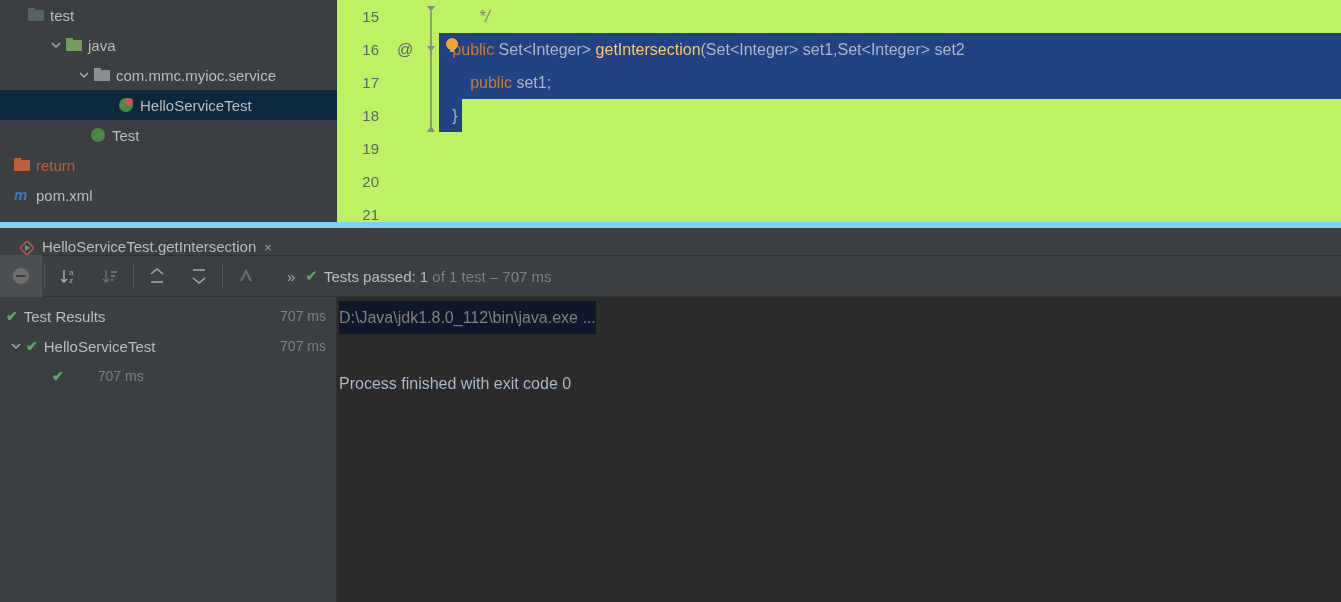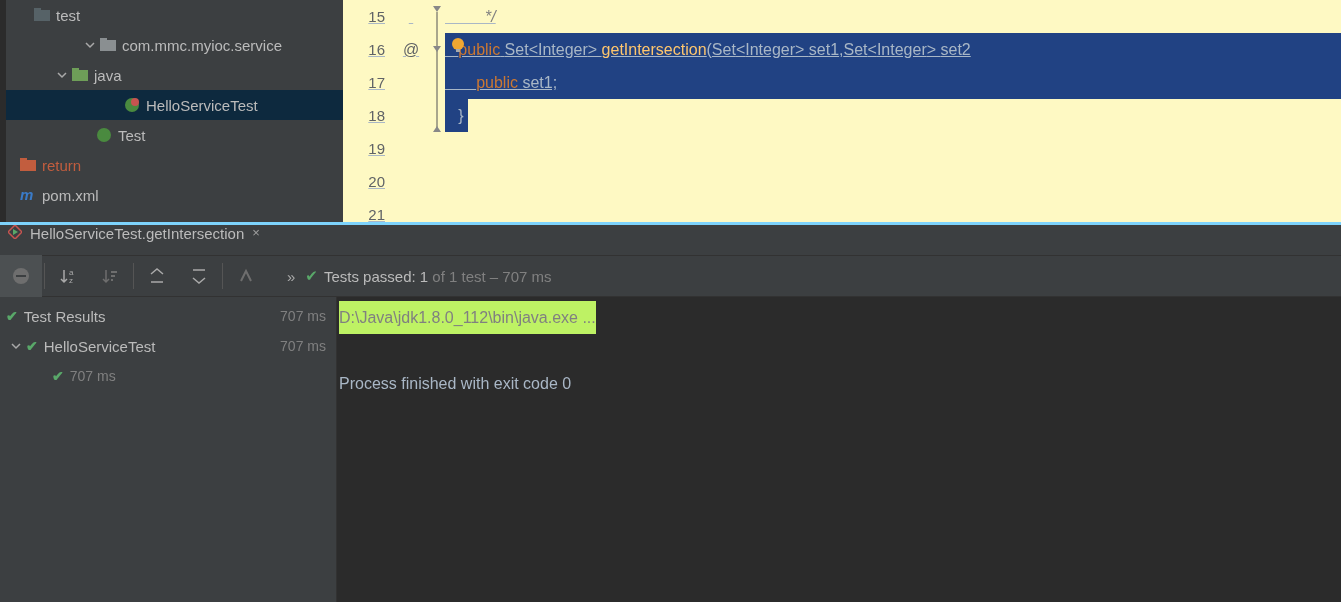--- a/index.html
+++ b/index.html
@@ -1,108 +1,108 @@
 <!DOCTYPE html>
 <html><head>
 <meta charset="utf-8">
 <style>
   * { margin:0; padding:0; box-sizing:border-box; font-family:"Segoe UI",Arial,sans-serif; }
   body { background:#2b2b2b; color:#a9b7c6; width:1341px; height:602px; overflow:hidden; font-size:15px; }
   .root { display:flex; flex-direction:column; height:100%; }
-  .upper { display:flex; height:222px;padding-left:6px; }
+  .upper { display:flex; height:222px; }
   .tree { width:337px; background:#3c3f41; display:flex; flex-direction:column; overflow:hidden; }
   .tree-row { display:flex; align-items:center; height:30px; white-space:nowrap; cursor:pointer; }
   .tree-row.sel { background:#0d293e; }
   .chev { width:12px; height:12px; margin-right:4px; display:inline-flex; align-items:center; justify-content:center; }
   .fold-icn { width:16px; height:16px; margin-right:6px; display:inline-flex; align-items:center; justify-content:center; }
   .label { color:#bbbbbb; }
 
-  .editor { flex:1; background:#fef9c3; display:flex; position:relative;text-decoration:underline; }
+  .editor { flex:1; background:#bef264; display:flex; position:relative; }
   .gutter { width:50px; text-align:right; color:#606366; font-family:Consolas,monospace; font-size:15px; line-height:33px; padding-right:8px; padding-top:0; }
   .gut-at { width:36px; color:#606366; font-family:Consolas,monospace; font-size:16px; line-height:33px; text-align:center;}
   .foldcol { width:16px; position:relative; }
   .code { flex:1; font-family:Consolas,monospace; font-size:16px; line-height:33px; position:relative; }
   .code-line { height:33px; white-space:pre; }
   .sel-bg { background:#214283; }
   .sel-bg-part { background:#214283; display:inline-block; }
   .kw { color:#cc7832; }
   .type { color:#a9b7c6; }
   .mname { color:#ffc66d; }
   .comment { color:#808080; font-style:italic; }
   .plain { color:#a9b7c6; }
 
   .bulb { position:absolute; left:5px; top:37px; width:16px; height:16px; }
 
-  .runtab { height:33px; background:#3c3f41; display:flex; align-items:flex-start; padding-left:8px; border-top:3px solid #7dd3fc;}
+  .runtab { height:33px; background:#3c3f41; display:flex; align-items:flex-end; padding-left:20px; border-top:6px solid #7dd3fc;}
   .runtab .diamond { width:14px; height:14px; margin-right:8px; }
   .runtab-label { color:#bbbbbb; }
   .runtab-close { color:#a0a0a0; margin-left:8px; font-size:13px; }
 
   .toolbar { height:42px; background:#3c3f41; display:flex; align-items:center; border-top:1px solid #323232; border-bottom:1px solid #323232;}
   .tb-btn { width:42px; height:42px; display:flex; align-items:center; justify-content:center; cursor:pointer; }
   .tb-btn.active { background:#4c5052; }
   .tb-sep { width:1px; height:26px; background:#555; margin:0 2px; }
   .tb-status { margin-left:10px; color:#808080; display:flex; align-items:center; gap:6px; }
   .tb-status .chk { color:#59a869; }
   .white { color:#bbbbbb; }
 
   .lower { flex:1; display:flex; background:#2b2b2b; }
   .test-tree { width:337px; background:#3c3f41; border-right:1px solid #323232; padding-top:4px;}
   .tt-row { display:flex; align-items:center; height:30px; padding-right:10px; cursor:pointer;}
   .tt-row .name { flex:1; color:#bbbbbb; }
-  .tt-row .time { color:#808080; font-size:14px; }
+  .tt-row .time { color:#808080; font-size:14px;margin-left:28px; }
   .chk-icn { color:#59a869; font-size:14px; margin-right:6px; font-weight:bold;}
 
   .console { flex:1; font-family:Consolas,monospace; font-size:16px; line-height:33px; color:#a9b7c6; padding:4px 2px;}
-  .console .cmd { background:#bef264; color:#808080; display:inline-block; }
+  .console .cmd { background:#0f172a; color:#808080; display:inline-block; }
   svg { display:block; }
 </style>
 </head>
 <body>
 
 <div class="root">
   <div class="upper">
 
     <div class="tree">
       <div class="tree-row" style="padding-left:28px">
         <span class="fold-icn">
             <svg width="16" height="14">
               <rect x="0" y="2" width="16" height="11" fill="#566267"></rect>
               <rect x="0" y="0" width="7" height="5" fill="#566267"></rect>
             </svg>
           </span>
         <span class="label">test</span>
       </div>
+      <div class="tree-row" style="padding-left:50px">
+        <span class="chev">
+            <svg width="10" height="10">
+              <path d="M1 3 L5 7 L9 3" stroke="#a9a9a9" fill="none" stroke-width="1.5"></path>
+            </svg>
+          </span>
+        <span class="fold-icn">
+            <svg width="16" height="14">
+              <rect x="0" y="2" width="16" height="11" fill="#6e9e58"></rect>
+              <rect x="0" y="0" width="7" height="5" fill="#6e9e58"></rect>
+            </svg>
+          </span>
+        <span class="label">java</span>
+      </div>
       <div class="tree-row" style="padding-left:78px">
         <span class="chev">
             <svg width="10" height="10">
               <path d="M1 3 L5 7 L9 3" stroke="#a9a9a9" fill="none" stroke-width="1.5"></path>
             </svg>
           </span>
         <span class="fold-icn">
             <svg width="16" height="14">
               <rect x="0" y="2" width="16" height="11" fill="#8a8f91"></rect>
               <rect x="0" y="0" width="7" height="5" fill="#8a8f91"></rect>
             </svg>
           </span>
         <span class="label">com.mmc.myioc.service</span>
-      </div>
-      <div class="tree-row" style="padding-left:50px">
-        <span class="chev">
-            <svg width="10" height="10">
-              <path d="M1 3 L5 7 L9 3" stroke="#a9a9a9" fill="none" stroke-width="1.5"></path>
-            </svg>
-          </span>
-        <span class="fold-icn">
-            <svg width="16" height="14">
-              <rect x="0" y="2" width="16" height="11" fill="#6e9e58"></rect>
-              <rect x="0" y="0" width="7" height="5" fill="#6e9e58"></rect>
-            </svg>
-          </span>
-        <span class="label">java</span>
       </div>
       <div class="tree-row sel" style="padding-left:118px">
         <span class="fold-icn">
             <svg width="16" height="16">
               <circle cx="8" cy="8" r="7" fill="#4a8a3f"></circle>
               <circle cx="11" cy="5" r="4" fill="#c75450"></circle>
             </svg>
           </span>
         <span class="label">HelloServiceTest</span>
       </div>

